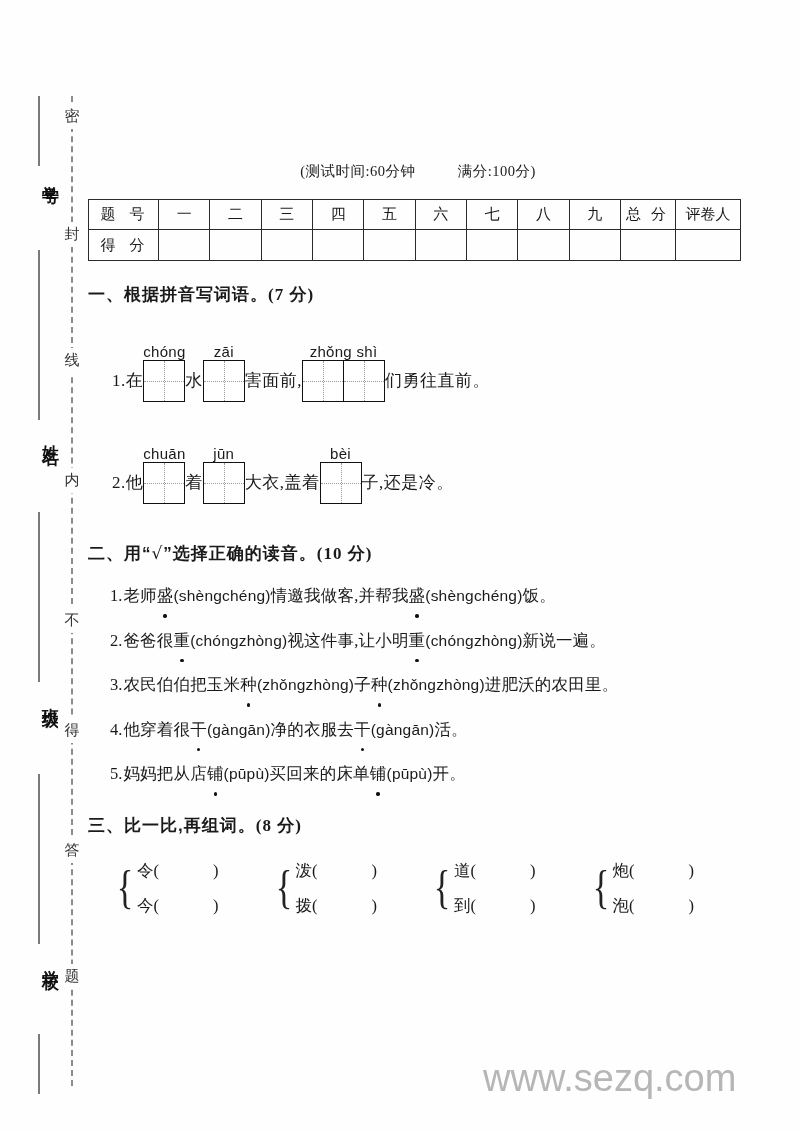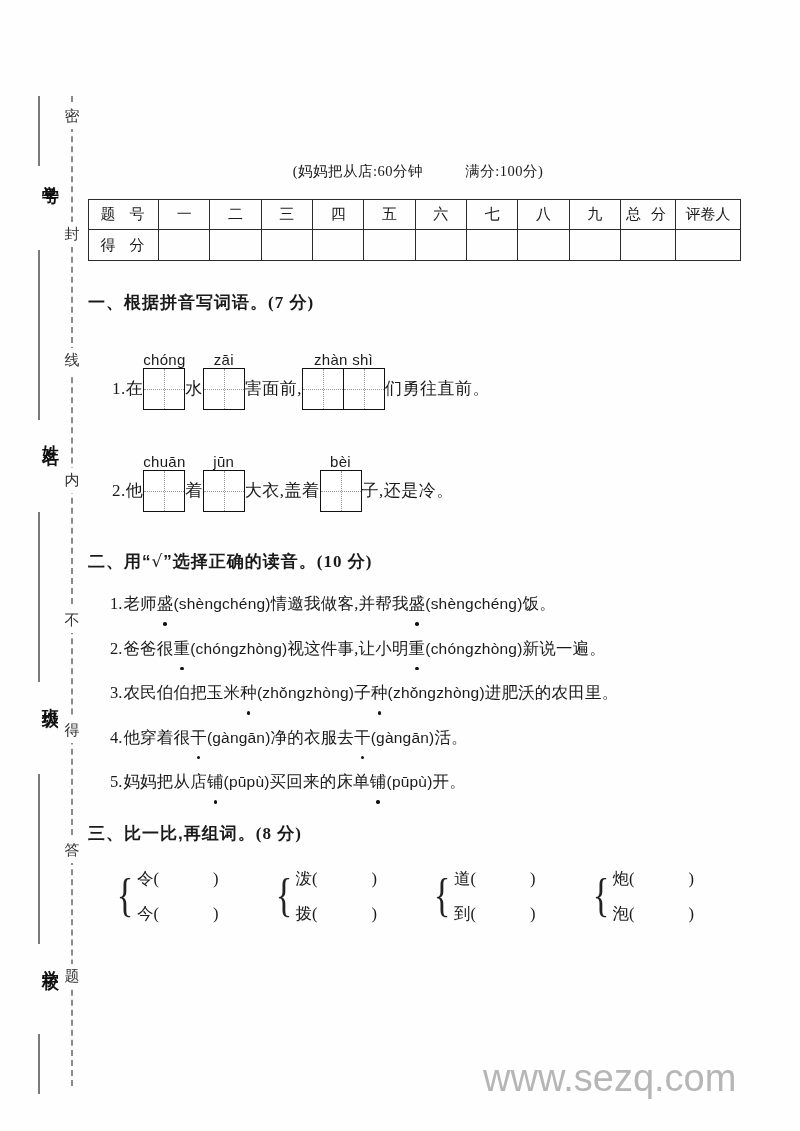--- a/index.html
+++ b/index.html
@@ -102,21 +102,21 @@
     width: 64px;
     letter-spacing: 5px;
     padding-left: 4px;
   }
   table.score-table td.total { width: 53px; letter-spacing: 3px; padding-left: 0;}
   table.score-table td.marker { width: 62px; letter-spacing: 0px; }
   table.score-table tr.values td { height: 28px; }
 
   
   .section-title {
-    margin-top: 30px;
+    margin-top: 22px;
     font-family: "Liberation Sans", "DejaVu Sans", sans-serif;
     font-weight: bold;
     font-size: 17px;
     letter-spacing: 1px;
     white-space: nowrap;
   }
   .section-title .pts {
     font-family: "Liberation Serif", "DejaVu Serif", serif;
     font-weight: bold;
   }
@@ -293,21 +293,21 @@
   <div class="seal-char" style="top:348px;">线</div>
   <div class="seal-char" style="top:468px;">内</div>
   <div class="seal-char" style="top:608px;">不</div>
   <div class="seal-char" style="top:718px;">得</div>
   <div class="seal-char" style="top:838px;">答</div>
   <div class="seal-char" style="top:964px;">题</div>
 
   <div id="content">
 
     <div class="exam-meta">
-      <span>(妈妈把从店:60分钟</span>
+      <span>(测试时间:60分钟</span>
       <span class="gap"></span>
       <span>满分:100分)</span>
     </div>
 
     <table class="score-table">
       <tbody>
           <tr>
         <td class="rowhead">题 号</td>
         <td>一</td>
         <td>二</td>
@@ -354,21 +354,21 @@
         </span>
         <span class="pl-text">水</span>
         <span class="gridbox-wrap">
           <span class="pinyin-label">zāi</span>
           <span class="gridbox">
               <span class="gb-cell"></span>
             </span>
         </span>
         <span class="pl-text">害面前,</span>
         <span class="gridbox-wrap">
-          <span class="pinyin-label">zhàn shì</span>
+          <span class="pinyin-label">zhǒng shì</span>
           <span class="gridbox">
               <span class="gb-cell"></span>
               <span class="gb-cell"></span>
             </span>
         </span>
         <span class="pl-text">们勇往直前。</span>
       </div>
     </div>
 
     <div class="pinyin-line" style="margin-top:38px;">

